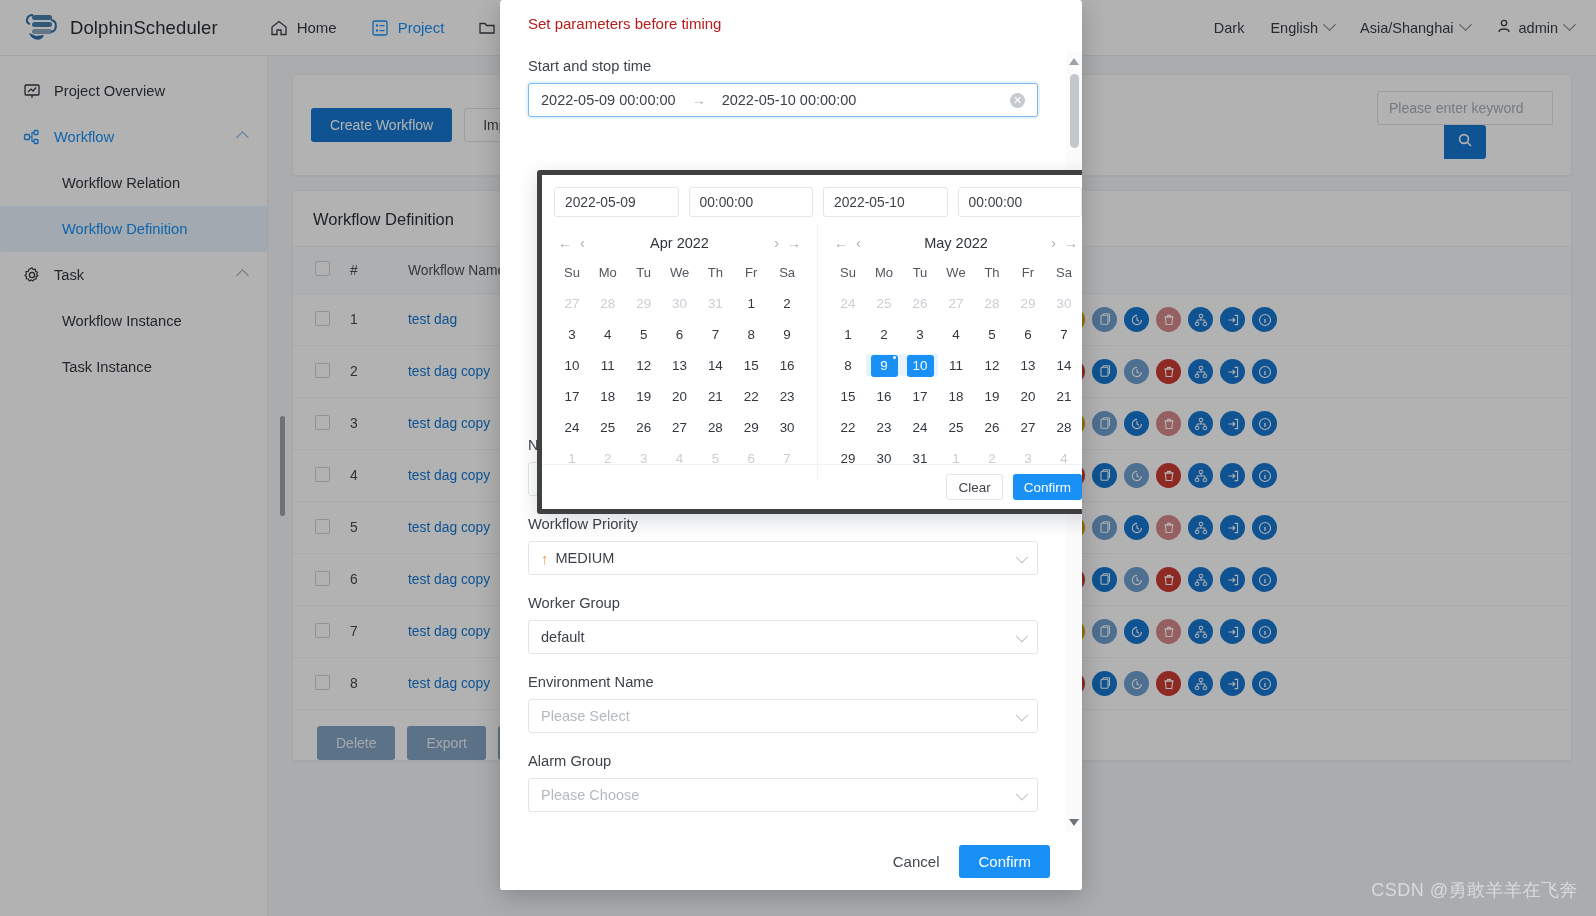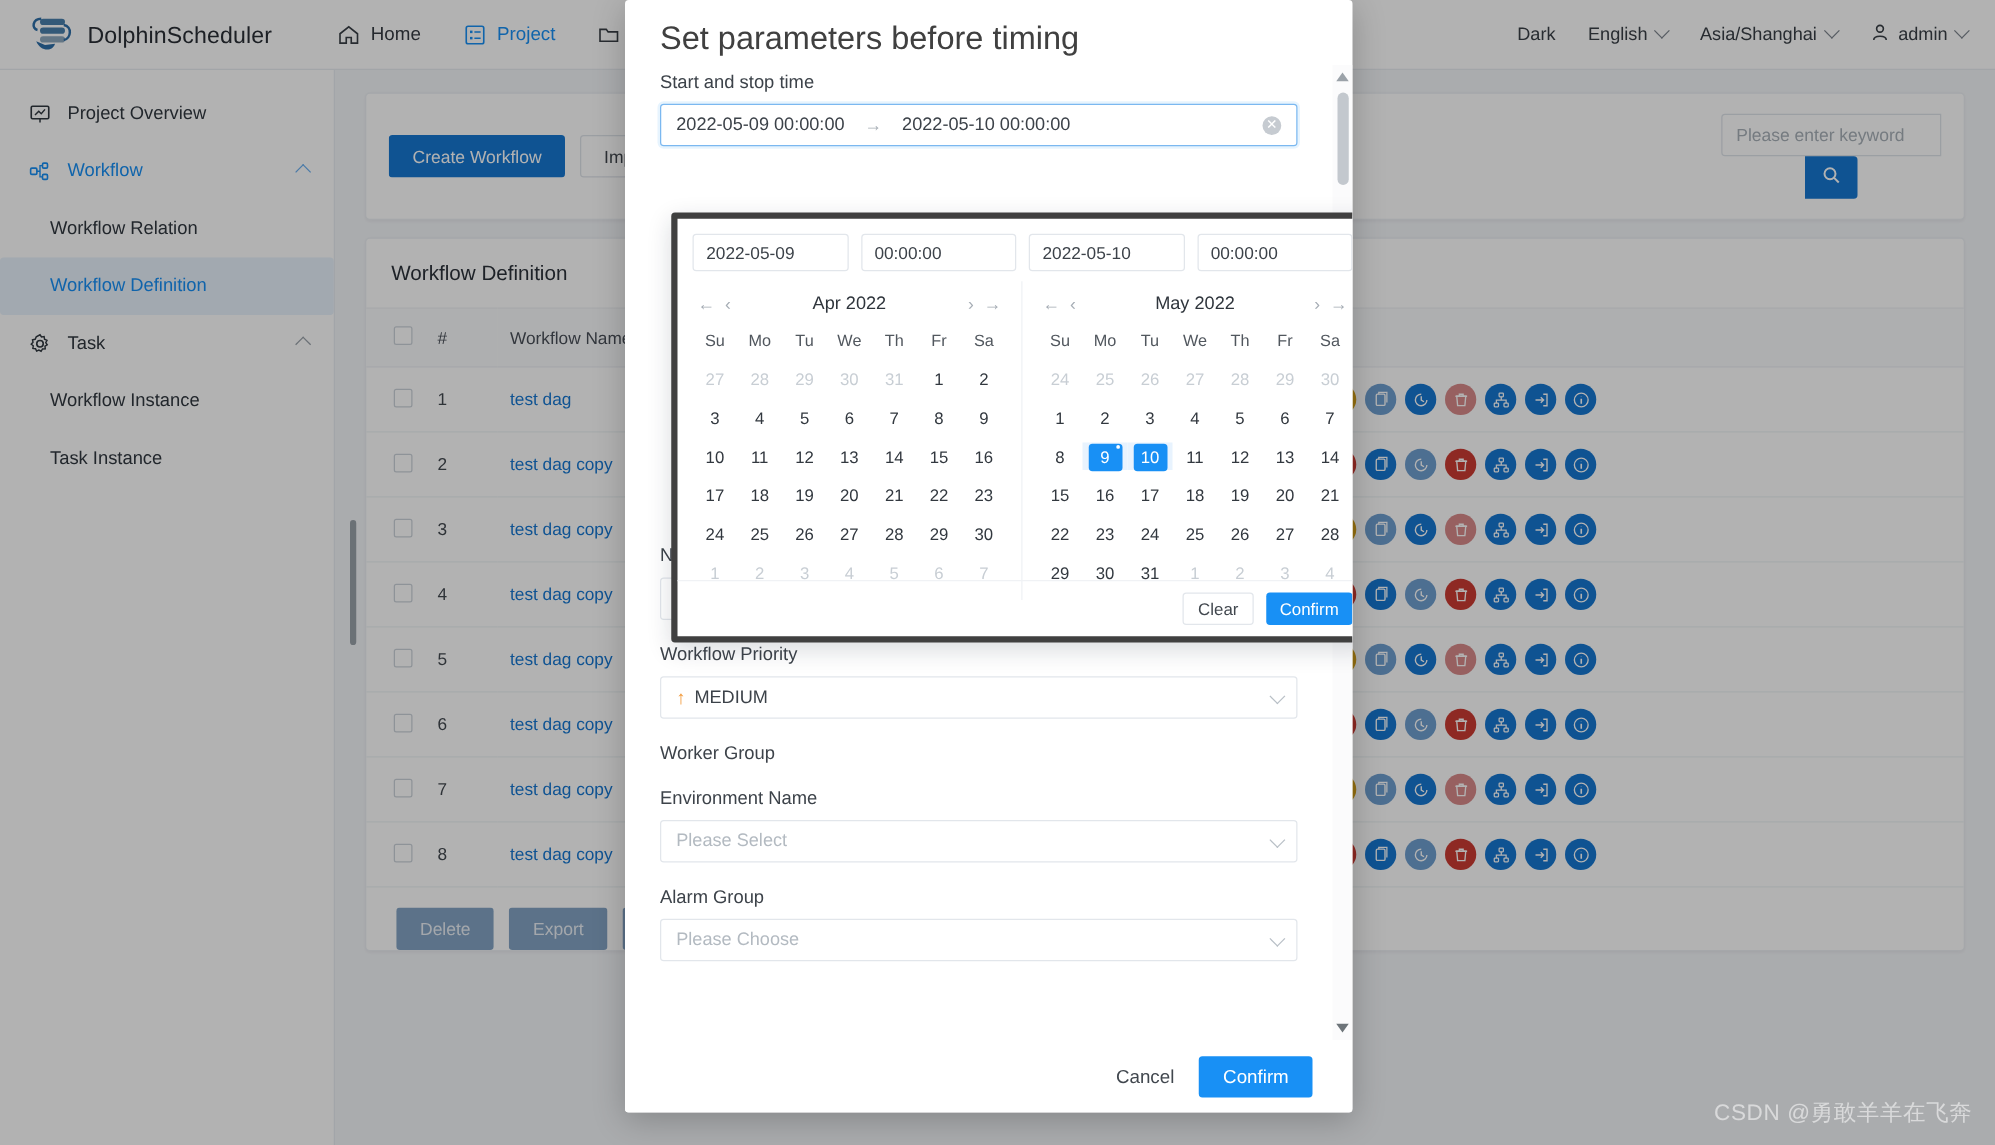--- a/index.html
+++ b/index.html
@@ -38,21 +38,21 @@
   .sidebar {
     position: absolute; left: 0; top: 56px; width: 268px; bottom: 0;
     background: #ffffff; border-right: 1px solid #e9edf2; padding-top: 12px;
   }
   .side-row {
     display: flex; align-items: center; height: 46px; padding: 0 14px 0 22px;
     font-size: 14.7px; color: #313840; cursor: pointer;
   }
   .side-row .s-ico { width: 20px; margin-right: 12px; display: flex; align-items: center; justify-content: center; }
   .side-row.group.active-group { color: #1890f5; }
-  .side-row.sub { padding-left: 40px; text-align: right; }
+  .side-row.sub { padding-left: 62px; text-align: right; }
   .side-row.sub.selected { background: #e8f2fd; color: #1890f5; border-radius: 3px; }
   .chev-up { width: 9px; height: 9px; border-left: 1.7px solid #9aa2aa; border-top: 1.7px solid #9aa2aa;
              transform: rotate(45deg); margin-left: auto; margin-right: 6px; }
   .side-row.active-group .chev-up { border-color: #6aaef0; }
 
   .content { position: absolute; left: 268px; top: 56px; right: 0; bottom: 0; padding: 18px 24px; }
 
   .card {
     background: #fff; border-radius: 4px; border: 1px solid #ecf0f4;
     box-shadow: 0 1px 2px rgba(20,30,50,.04);
@@ -99,21 +99,21 @@
 
   
   .overlay { position: absolute; inset: 0; background: rgba(0,0,0,0.30); }
 
   
   .modal {
     position: absolute; left: 500px; top: 0; width: 582px; height: 890px;
     background: #ffffff; border-radius: 3px; box-shadow: 0 6px 26px rgba(0,0,0,.22);
     overflow: hidden;
   }
-  .modal-title { font-size: 26px; color: #404040; padding: 15px 28px 12px 28px; }
+  .modal-title { font-size: 15px; color: #b91c1c; padding: 15px 28px 12px 28px; }
   .modal-body { position: absolute; left: 0; top: 52px; right: 0; bottom: 58px; overflow: hidden; padding: 0 28px 0 28px; }
   .flabel { font-size: 14.7px; color: #3d434a; margin: 20px 0 9px 0; }
   .flabel.first { margin-top: 6px; }
   .fctl {
     height: 34px; border: 1px solid #e2e6eb; border-radius: 3px; background: #fff;
     display: flex; align-items: center; padding: 0 12px; font-size: 14.5px; color: #3c4249;
     position: relative; width: 510px;
   }
   .fctl.focused { border-color: #7bb8f0; box-shadow: 0 0 0 2px rgba(24,144,245,.10); }
   .fctl .ph { color: #b3bac1; }
@@ -951,20 +951,24 @@
       </div>
 
       <div class="flabel">Workflow Priority</div>
       <div class="fctl">
         <span class="prio-arrow">↑</span>
         <span>MEDIUM</span>
         <span class="sel-caret"></span>
       </div>
 
       <div class="flabel">Worker Group</div>
+      <div class="fctl">
+        <span>default</span>
+        <span class="sel-caret"></span>
+      </div>
 
       <div class="flabel">Environment Name</div>
       <div class="fctl">
         <span class="ph">Please Select</span>
         <span class="sel-caret"></span>
       </div>
 
       <div class="flabel">Alarm Group</div>
       <div class="fctl">
         <span class="ph">Please Choose</span>

